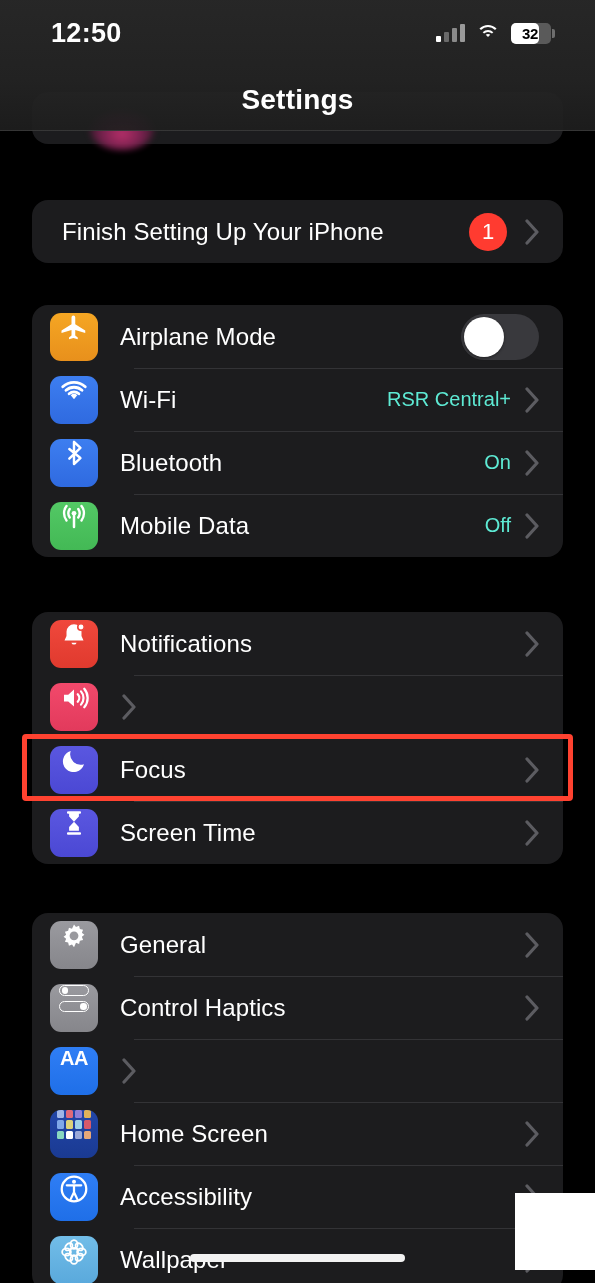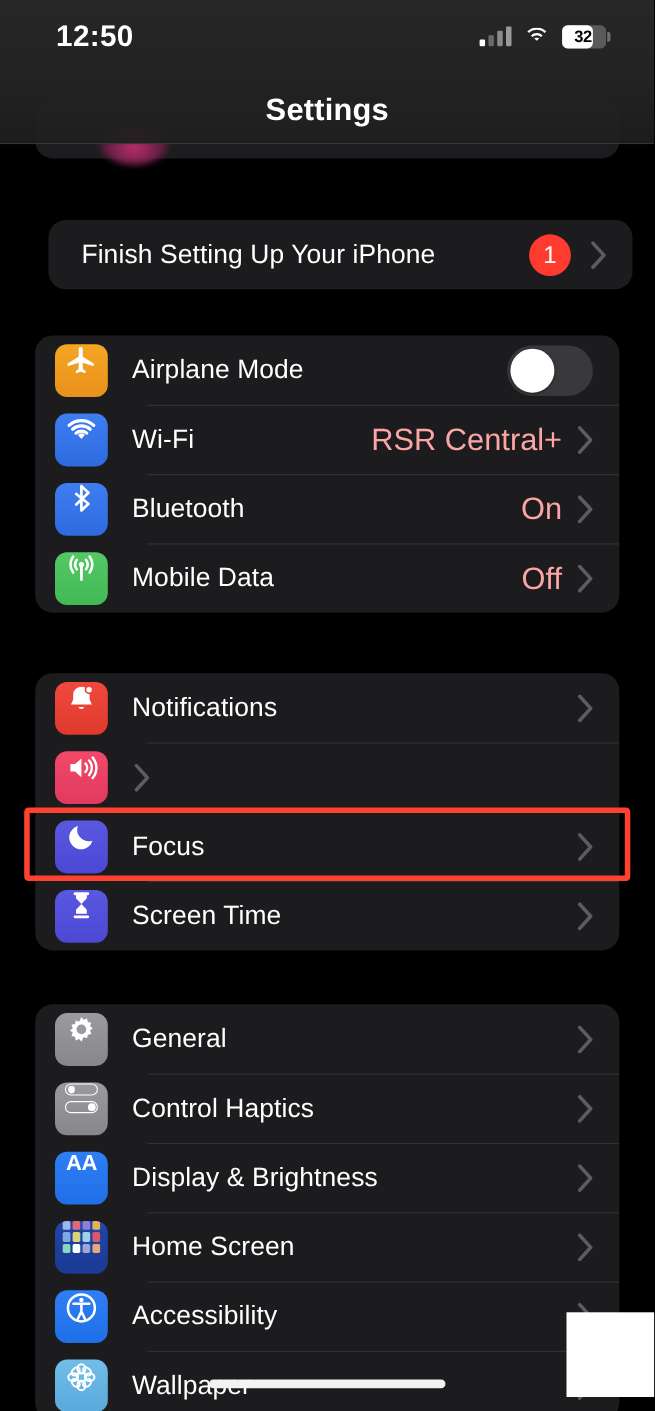--- a/index.html
+++ b/index.html
@@ -79,21 +79,21 @@
     content:""; position:absolute; left:102px; right:0; top:0; height:1px; background:#333336;
   }
   .row-noicon { padding-left:30px; }
 
   .icon {
     width:48px; height:48px; border-radius:11px; flex:0 0 48px;
     display:flex; align-items:flex-start; justify-content:center; margin-right:22px;
     position:relative; overflow:hidden;
   }
   .label { color:#fff; font-size:24px; letter-spacing:.1px; flex:1 1 auto; white-space:nowrap; }
-  .value { color:#fca5a5; font-size:28px; margin-right:12px; white-space:nowrap; }
+  .value { color:#5eead4; font-size:20px; margin-right:12px; white-space:nowrap; }
   .chev { color:#5c5c61; font-size:26px; font-weight:600; line-height:1; margin-left:2px; }
   .chev svg { display:block; }
 
   .badge {
     width:38px; height:38px; border-radius:50%; background:#ff3b30;
     color:#fff; font-size:22px; font-weight:500;
     display:flex; align-items:center; justify-content:center; margin-right:16px;
   }
 
   .toggle {
@@ -148,21 +148,21 @@
 <body>
 
 <div id="screen">
 
   <div id="content">
 
     <div class="peek-card">
       <div class="peek-avatar"></div>
     </div>
 
-    <div class="card" style="top:200px;margin-left:12px;">
+    <div class="card" style="top:200px;">
       <div class="row row-noicon">
         <span class="label">Finish Setting Up Your iPhone</span>
         <span class="badge">1</span>
         <span class="chev">
           <svg width="16" height="26" viewBox="0 0 16 26">
               <path d="M2 2 L12 13 L2 24" stroke="#5c5c61" stroke-width="3.2" fill="none" stroke-linecap="round" stroke-linejoin="round"></path>
             </svg>
         </span>
       </div>
     </div>
@@ -330,21 +330,20 @@
           <svg width="16" height="26" viewBox="0 0 16 26">
               <path d="M2 2 L12 13 L2 24" stroke="#5c5c61" stroke-width="3.2" fill="none" stroke-linecap="round" stroke-linejoin="round"></path>
             </svg>
         </span>
       </div>
 
       <div class="row">
         <span class="icon g-aa">
           <span class="aa-txt">AA</span>
         </span>
-        <span class="label">Display &amp; Brightness</span>
         <span class="chev">
           <svg width="16" height="26" viewBox="0 0 16 26">
               <path d="M2 2 L12 13 L2 24" stroke="#5c5c61" stroke-width="3.2" fill="none" stroke-linecap="round" stroke-linejoin="round"></path>
             </svg>
         </span>
       </div>
 
       <div class="row">
         <span class="icon g-home">
           <span class="hgrid">

